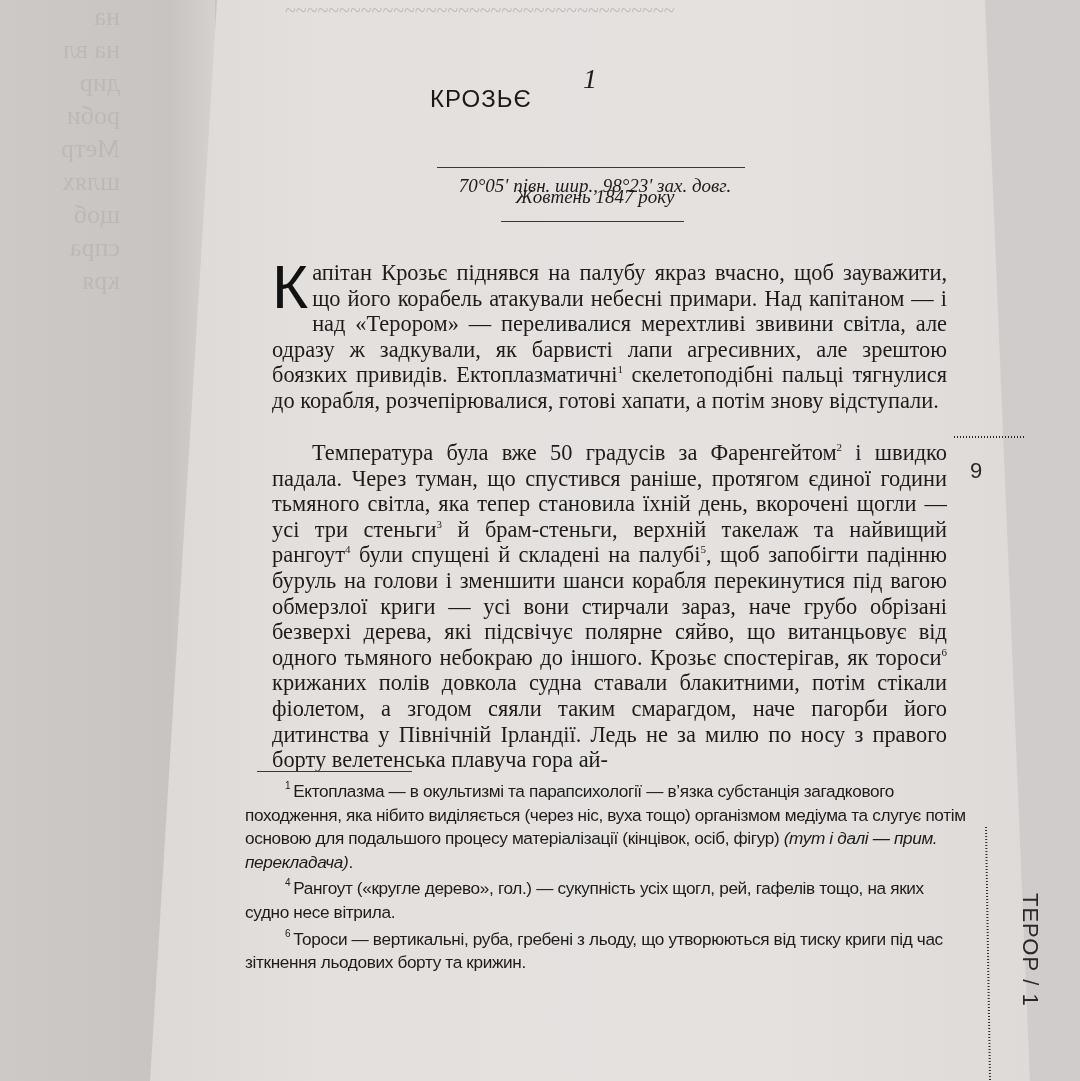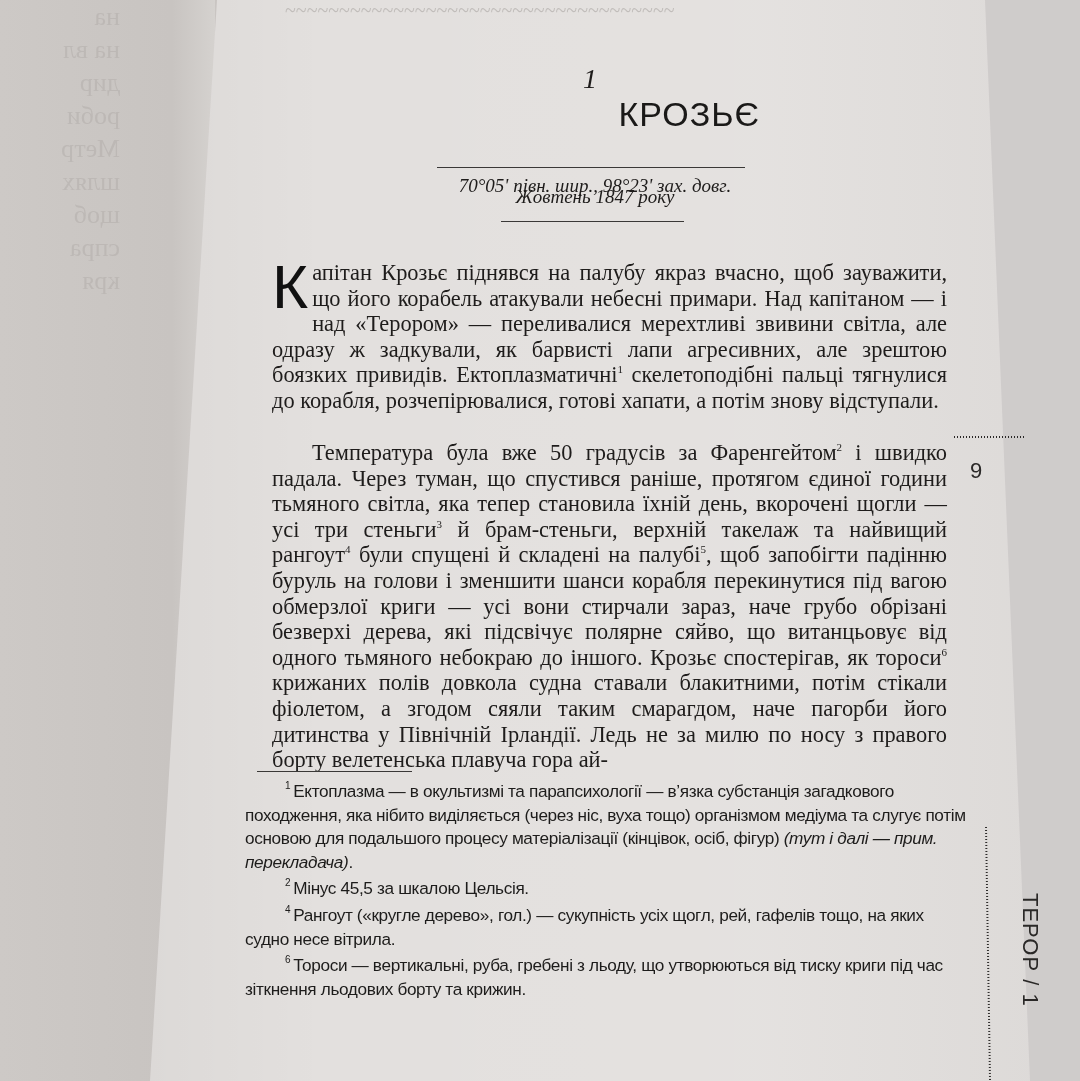--- a/index.html
+++ b/index.html
@@ -40,22 +40,22 @@
     position: absolute; left: 940px; top: 20px; width: 30px; height: 120px;
     color: #bdb9b6; font-family: "Liberation Sans", sans-serif; font-size: 20px;
     writing-mode: vertical-rl; opacity: .9;
   }
   .content { position: absolute; left: 0; top: 0; width: 1080px; height: 1081px; color: #1e1c1b; }
   .chapter-num {
     position: absolute; left: 560px; top: 63px; width: 60px; text-align: center;
     font-family: "Liberation Serif", serif; font-style: italic; font-size: 28px;
   }
   .chapter-title {
-    position: absolute; left: 430px; top: 95px; width: 330px; text-align: right;
-    font-family: "Liberation Sans", sans-serif; font-size: 34px; letter-spacing: 1px; color: #1a1918;
+    position: absolute; left: 430px; top: 85px; width: 330px; text-align: left;
+    font-family: "Liberation Sans", sans-serif; font-size: 24px; letter-spacing: 1px; color: #1a1918;
   }
   .rule { position: absolute; height: 1px; background: #3a3837; }
   .rule-1 { left: 437px; top: 167px; width: 308px; }
   .rule-2 { left: 501px; top: 221px; width: 183px; }
   .meta-line {
     position: absolute; left: 420px; width: 350px; text-align: center;
     font-family: "Liberation Serif", serif; font-style: italic; font-size: 19px;
   }
   .meta-1 { top: 175px; }
   .meta-2 { top: 186px; }
@@ -121,21 +121,20 @@
   <div class="meta-line meta-2">Жовтень 1847 року</div>
   <div class="rule rule-2"></div>
 
   <p class="body-text para-1"><span class="drop-cap">К</span><span>апітан Крозьє піднявся на палубу якраз вчасно, щоб зауважити, що його корабель атакували небесні примари. Над капітаном — і над «Терором» — переливалися мерехтливі звивини світла, але одразу ж задкували, як барвисті лапи агресивних, але зрештою боязких привидів. Ектоплазматичні</span><sup>1</sup><span> скелетоподібні пальці тягнулися до корабля, розчепірювалися, готові хапати, а потім знову відступали.</span></p>
 
   <p class="body-text para-2"><span>Температура була вже 50 градусів за Фаренгейтом</span><sup>2</sup><span> і швидко падала. Через туман, що спустився раніше, протягом єдиної години тьмяного світла, яка тепер становила їхній день, вкорочені щогли — усі три стеньги</span><sup>3</sup><span> й брам-стеньги, верхній такелаж та найвищий рангоут</span><sup>4</sup><span> були спущені й складені на палубі</span><sup>5</sup><span>, щоб запобігти падінню буруль на голови і зменшити шанси корабля перекинутися під вагою обмерзлої криги — усі вони стирчали зараз, наче грубо обрізані безверхі дерева, які підсвічує полярне сяйво, що витанцьовує від одного тьмяного небокраю до іншого. Крозьє спостерігав, як тороси</span><sup>6</sup><span> крижаних полів довкола судна ставали блакитними, потім стікали фіолетом, а згодом сяяли таким смарагдом, наче пагорби його дитинства у Північній Ірландії. Ледь не за милю по носу з правого борту велетенська плавуча гора ай-</span></p>
 
   <div class="fn-rule"></div>
   <div class="footnotes">
     <p class="fn"><sup>1</sup><span>Ектоплазма — в окультизмі та парапсихології — в’язка субстанція загадкового походження, яка нібито виділяється (через ніс, вуха тощо) організмом медіума та слугує потім основою для подальшого процесу матеріалізації (кінцівок, осіб, фігур) </span><em>(тут і далі — прим. перекладача)</em><span>.</span></p>
-    <p class="fn"><sup>2</sup><span>Мінус 45,5 за шкалою Цельсія.</span></p>
     <p class="fn"><sup>4</sup><span>Рангоут («кругле дерево», гол.) — сукупність усіх щогл, рей, гафелів тощо, на яких судно несе вітрила.</span></p>
     <p class="fn"><sup>6</sup><span>Тороси — вертикальні, руба, гребені з льоду, що утворюються від тиску криги під час зіткнення льодових борту та крижин.</span></p>
   </div>
 
   <div class="dots-h"></div>
   <div class="page-num">9</div>
   <div class="dots-v"></div>
   <div class="running-head">ТЕРОР / 1</div>
 </div>
 

